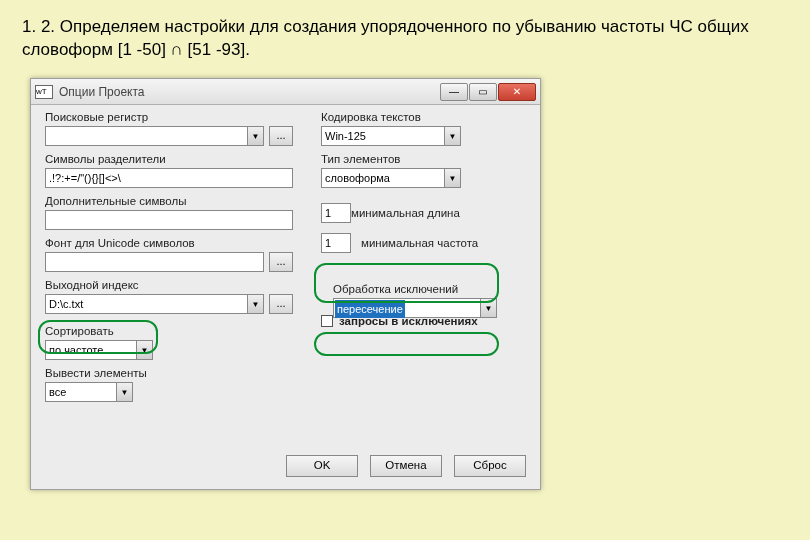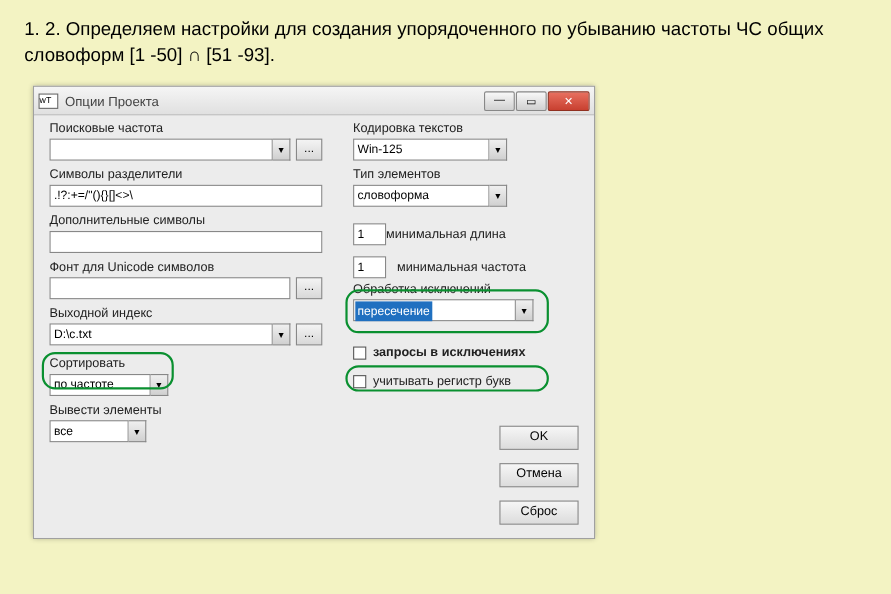--- a/index.html
+++ b/index.html
@@ -127,21 +127,20 @@
     padding: 3px 2px;
     display: inline-block;
     font-size: 11px;
   }
   .btn-row {
     position: absolute;
     bottom: 12px;
     right: 14px;
     display: flex;
     gap: 12px;
-    flex-direction: column;
   }
   .btn {
     width: 72px; height: 22px;
     border: 1px solid #888;
     background: linear-gradient(#f6f6f6,#dcdcdc);
     font-size: 11.5px;
     text-align: center;
     line-height: 19px;
   }
   .highlight {
@@ -166,21 +165,21 @@
     <div class="win-btns">
       <div class="win-btn">—</div>
       <div class="win-btn">▭</div>
       <div class="win-btn close">✕</div>
     </div>
   </div>
 
   <div class="body">
 
     <div class="col-left" style="top:6px;">
-      <span class="lbl">Поисковые частота</span>
+      <span class="lbl">Поисковые регистр</span>
       <div class="row">
         <div class="combo" style="flex:1;">
           <input class="input" value="" style="">
           <div class="dd">▼</div>
         </div>
         <div class="dots-btn">...</div>
       </div>
     </div>
 
     <div class="col-left" style="top:48px;">
@@ -251,43 +250,37 @@
       </div>
     </div>
 
     <div class="col-right" style="top:128px;">
       <div class="row">
         <input class="small-input" value="1" style="">
         <span class="lbl" style="margin-left:10px; height:auto;">минимальная частота</span>
       </div>
     </div>
 
-    <div class="col-right" style="top:152px; width:164px;">
+    <div class="col-right" style="top:178px; width:164px;margin-left:12px;">
       <span class="lbl">Обработка исключений</span>
       <div class="combo">
         <div class="input" style="padding:1px;">
           <span class="selected-opt">пересечение</span>
         </div>
         <div class="dd">▼</div>
       </div>
     </div>
 
     <div class="col-right" style="top:210px;">
       <div class="row">
         <span class="chk"></span>
         <span class="lbl" style="height:auto;font-weight:bold;">запросы в исключениях</span>
       </div>
     </div>
 
-    <div class="col-right" style="top:236px;">
-      <div class="row">
-        <span class="chk"></span>
-        <span class="lbl" style="height:auto;">учитывать регистр букв</span>
-      </div>
-    </div>
 
     <div class="btn-row">
       <div class="btn">OK</div>
       <div class="btn">Отмена</div>
       <div class="btn">Сброс</div>
     </div>
   </div>
 </div>
 
 <div class="highlight hl-sort"></div>

